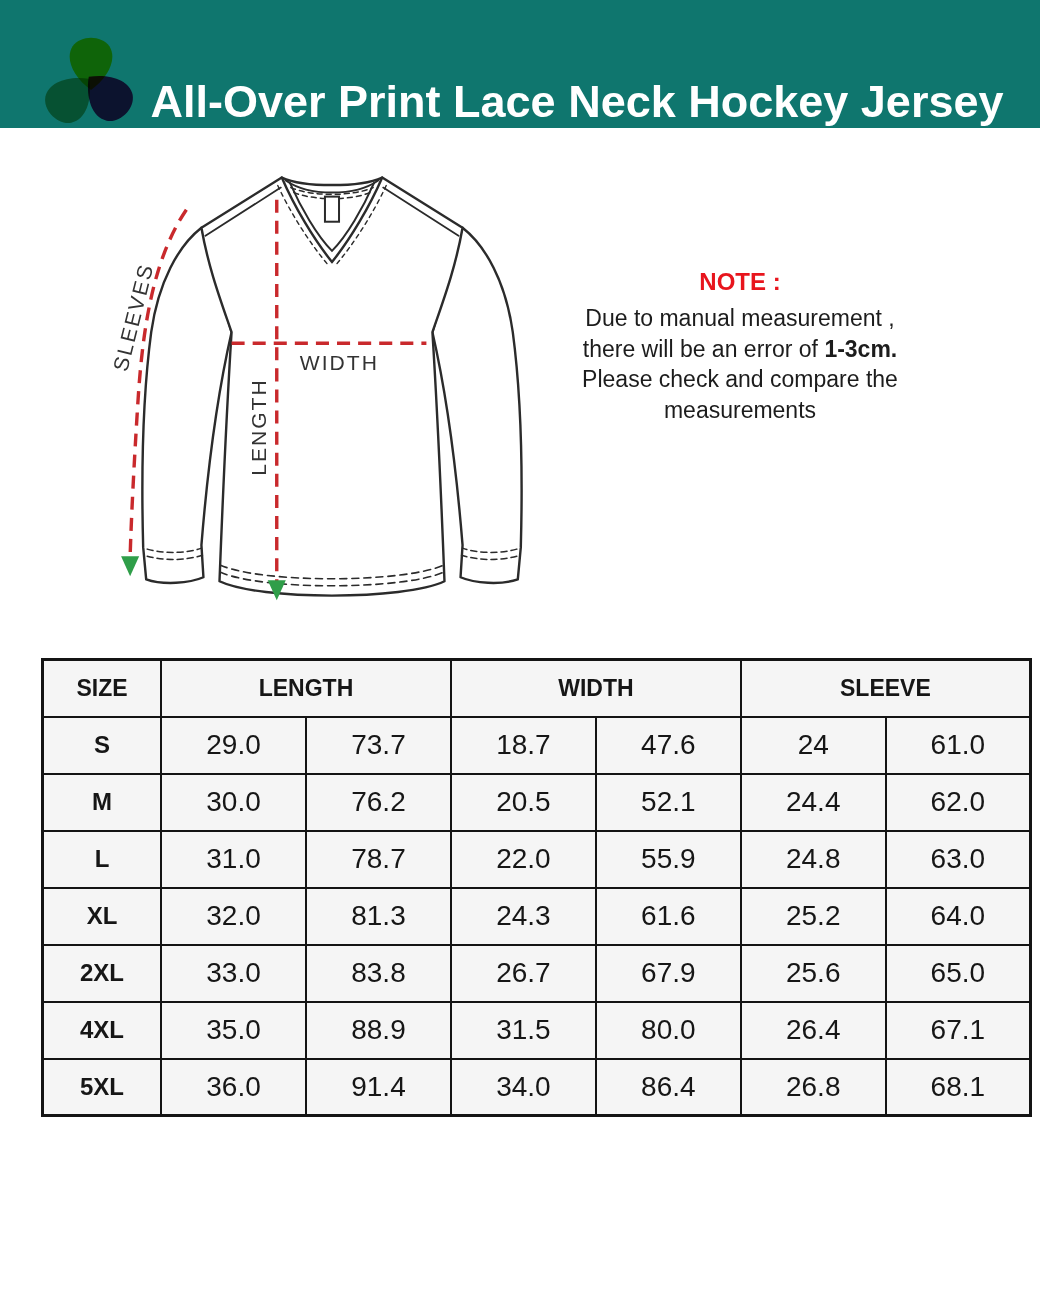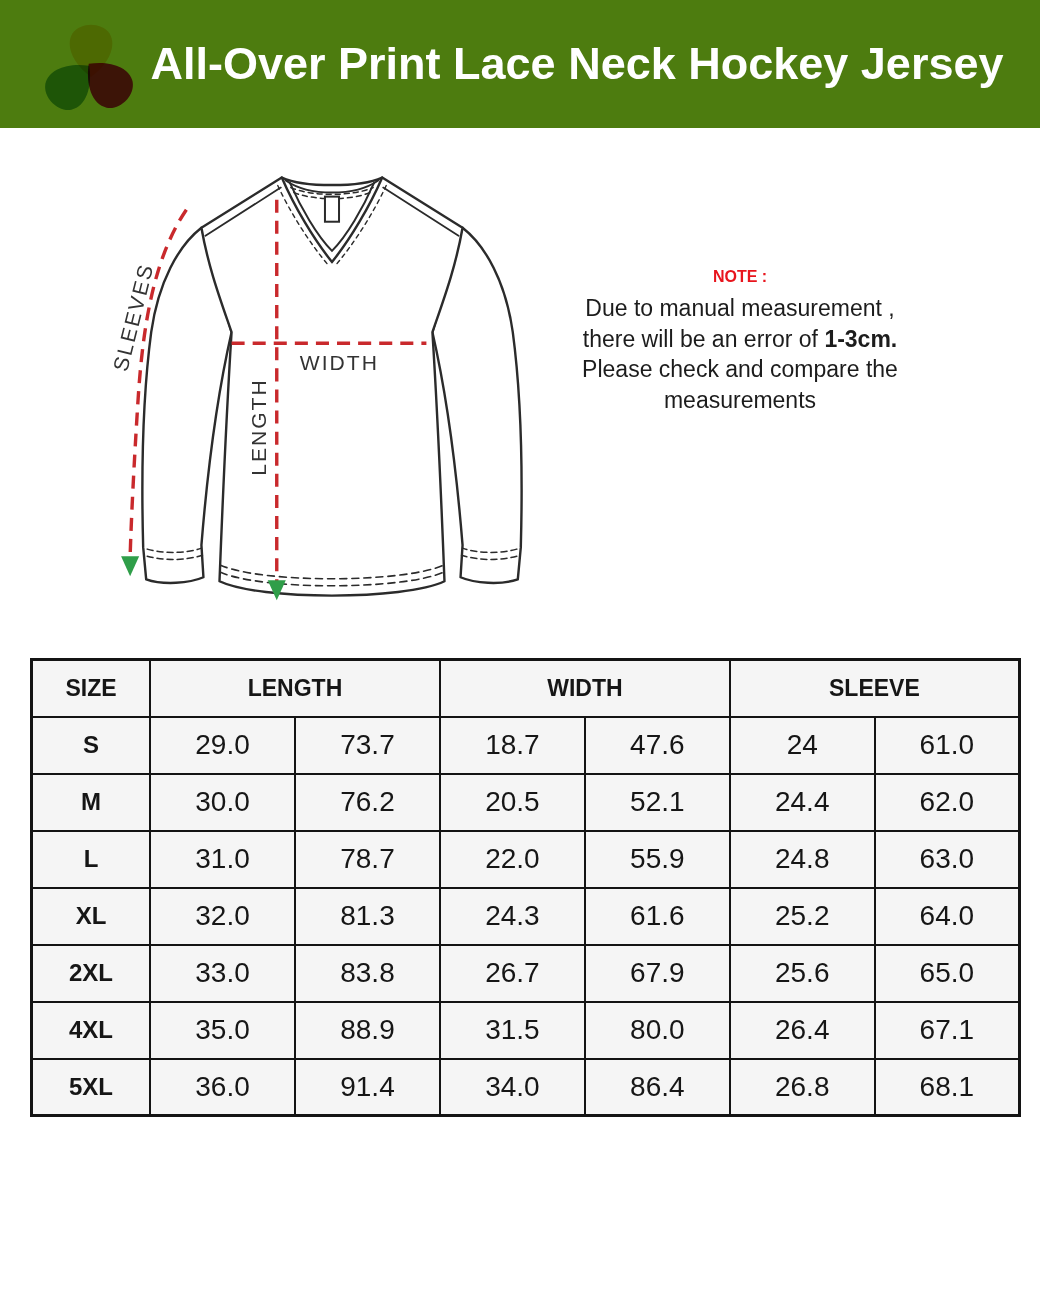--- a/index.html
+++ b/index.html
@@ -8,23 +8,23 @@
     width: 1040px; height: 1302px;
     background: #ffffff;
     font-family: "Liberation Sans", sans-serif;
     overflow: hidden;
     position: relative;
   }
 
   
   .banner {
     height: 128px;
-    background: #4d7c0f;
+    background: #0f766e;
     display: flex;
-    align-items: center;
+    align-items: flex-end;
     justify-content: center;
     gap: 14px;
   }
   .banner .logo { width: 100px; height: 102px; flex: 0 0 auto; }
   .banner h1 {
     color: #ffffff;
     font-size: 45px;
     font-weight: bold;
     letter-spacing: 0px;
     white-space: nowrap;
@@ -50,32 +50,32 @@
   .note-block {
     position: absolute;
     left: 520px; top: 140px;
     width: 440px;
     text-align: center;
     color: #1c1c1c;
   }
   .note-heading {
     color: #e8151d;
     font-weight: bold;
-    font-size: 16px;
+    font-size: 24px;
     margin-bottom: 7px;
   }
   .note-line {
     font-size: 23px;
     line-height: 30.5px;
     text-align: center;
   }
   .note-line strong { font-weight: bold; margin-top: 20px; }
 
   
-  .table-wrap { padding: 0 24px 0 30px; }
+  .table-wrap { padding: 0 24px 0 41px; }
   table.size-chart {
     width: 991px;
     border-collapse: collapse;
     table-layout: fixed;
   }
   table.size-chart th, table.size-chart td {
     border: 2px solid #141414;
     background: #f5f5f5;
     text-align: center;
     vertical-align: middle;

